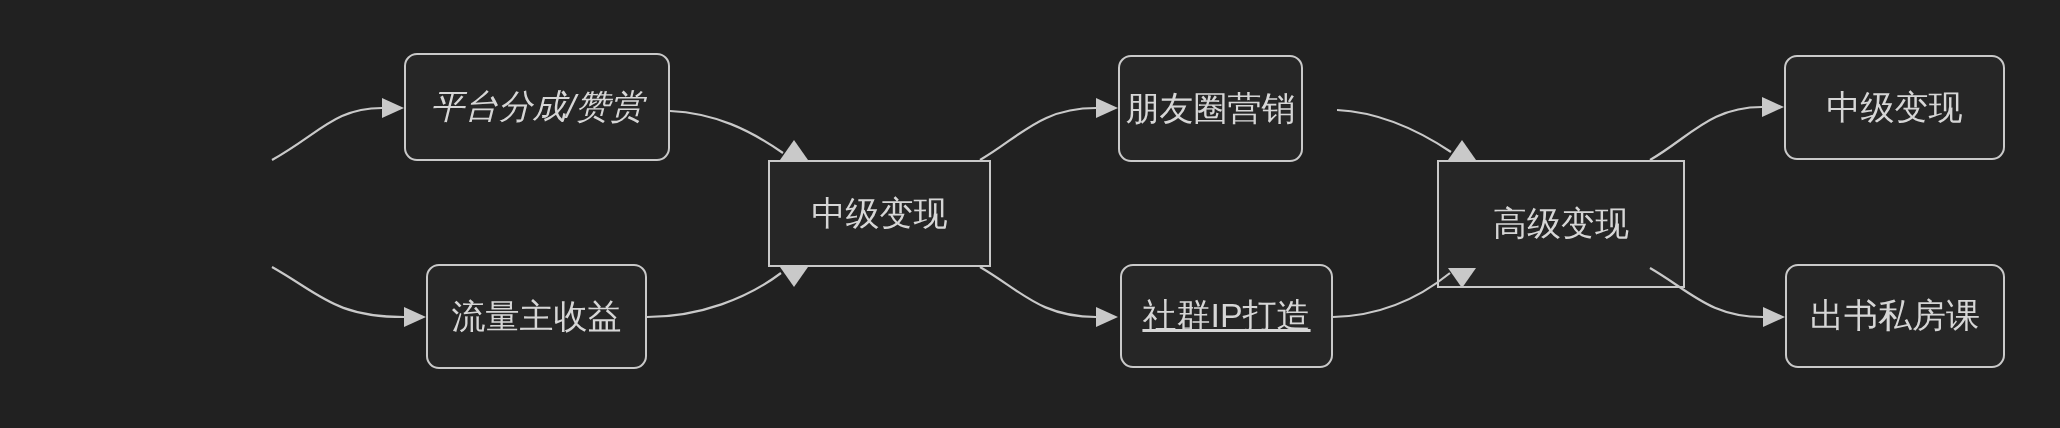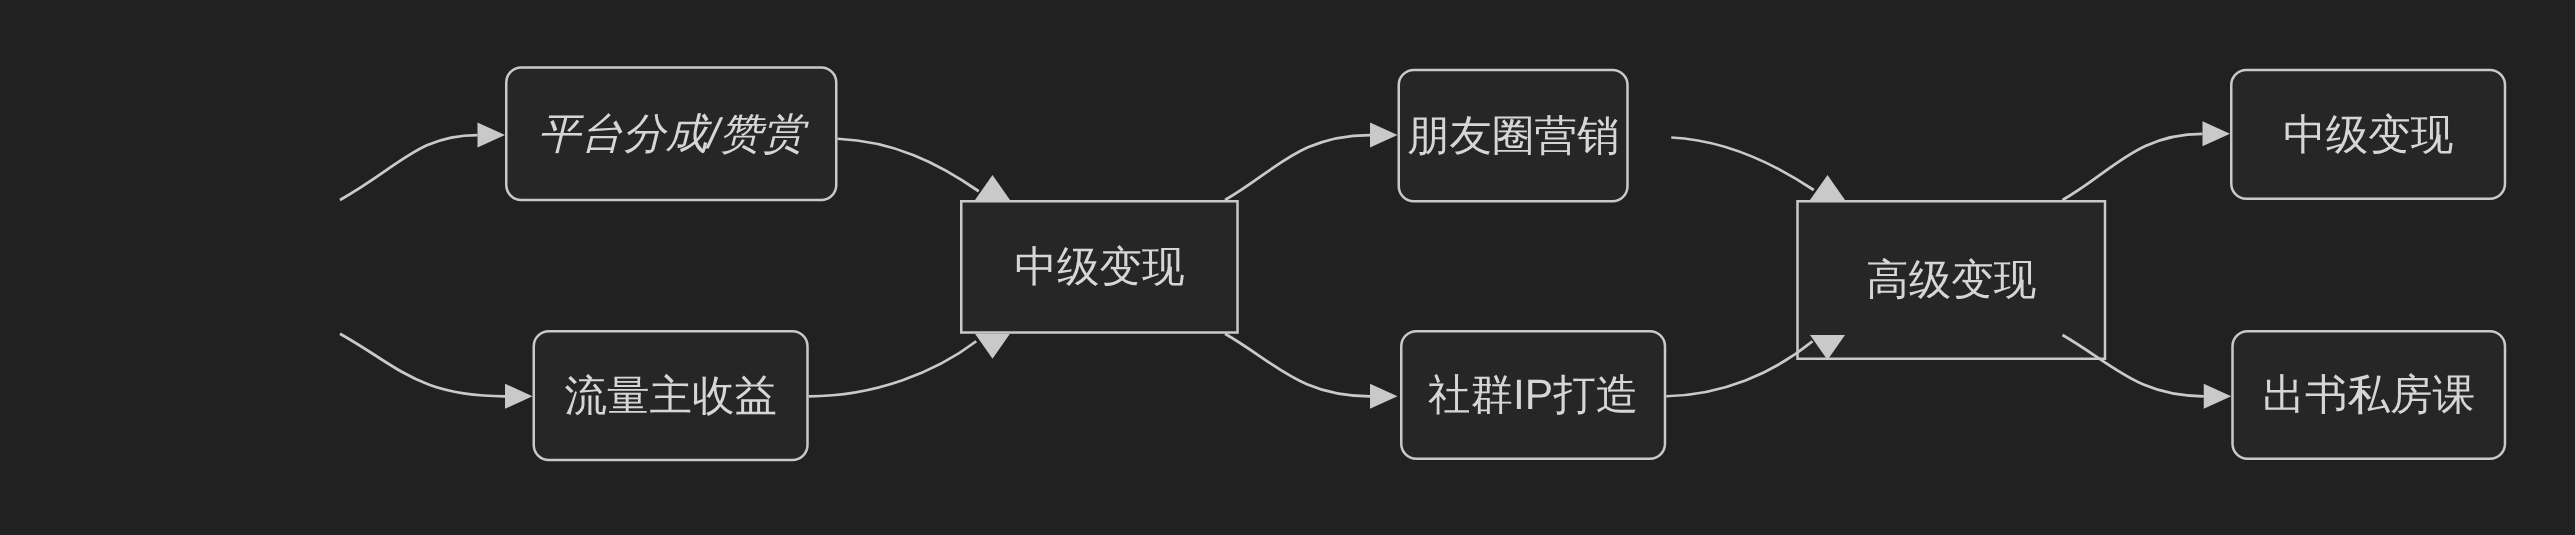--- a/index.html
+++ b/index.html
@@ -63,21 +63,21 @@
   </div>
 
   <div class="node" style="left:768px; top:160px; width:223px; height:107px;">
     <span>中级变现</span>
   </div>
 
   <div class="node rounded" style="left:1118px; top:55px; width:185px; height:107px;">
     <span>朋友圈营销</span>
   </div>
 
-  <div class="node rounded" style="left:1120px; top:264px; width:213px; height:104px;">
+  <div class="node rounded" style="left:1120px; top:264px; width:213px; height:104px;text-decoration:underline;">
     <span>社群IP打造</span>
   </div>
 
   <div class="node" style="left:1437px; top:160px; width:248px; height:128px;">
     <span>高级变现</span>
   </div>
 
   <div class="node rounded" style="left:1784px; top:55px; width:221px; height:105px;">
     <span>中级变现</span>
   </div>

